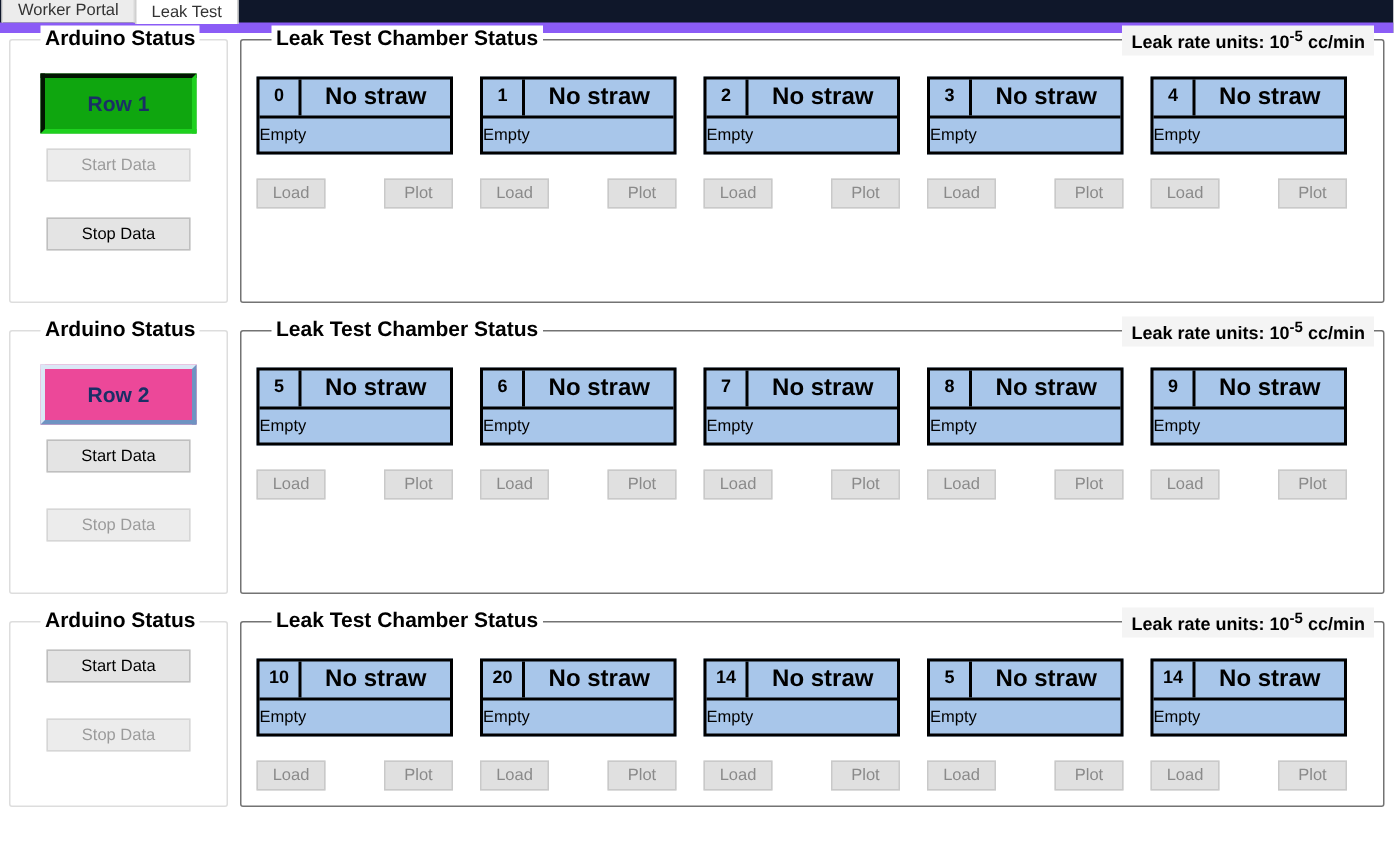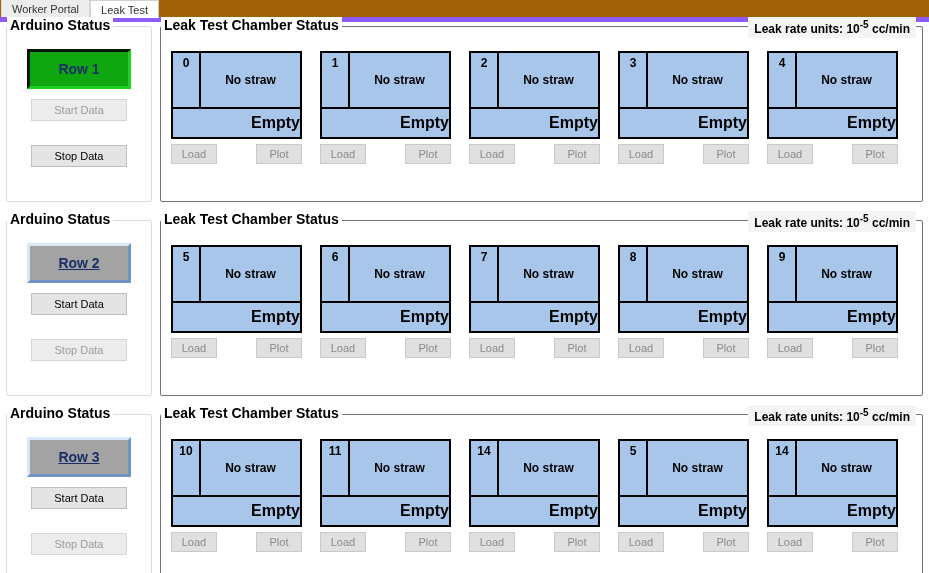--- a/index.html
+++ b/index.html
@@ -9,23 +9,23 @@
     font-family: Verdana, Geneva, sans-serif;
     font-size: 12px;
     background: #fff;
     color: #000;
     width: 929px;
   }
   
   .tabbar {
     display: flex;
     align-items: flex-end;
-    background: #a16207;
+    background: #0f172a;
     height: 22px;
-    border-bottom: 5px solid #8b5cf6;
+    border-bottom: 7px solid #8b5cf6;
     padding-left: 1px;
   }
   .tab {
     padding: 3px 10px 2px 10px;
     font-size: 11px;
     border: 1px solid #d9d9d9;
     border-bottom: none;
     background: #ececec;
     margin-right: 0px;
     color: #333;
@@ -54,21 +54,21 @@
   .ard {
     width: 146px;
     border: 1px solid #ddd;
     border-radius: 2px;
     position: relative;
     padding: 18px 10px 10px 10px;
   }
   .grp-title {
     position: absolute;
     top: -10px;
-    left: 0;
+    left: 20px;
     background: #fff;
     font-weight: bold;
     font-size: 14px;
     padding: 0 3px;
   }
   .rowchip {
     width: 104px;
     height: 40px;
     margin: 4px auto 10px auto;
     display: flex;
@@ -78,23 +78,22 @@
     font-size: 14px;
     color: #1a2f66;
     border: 3px solid;
   }
   .rowchip.active {
     background: #0fa60f;
     border-color: #0a6b0a #1ed11e #1ed11e #0a6b0a;
     border-style: inset;
   }
   .rowchip.idle {
-    background: #a3a3a3;
+    background: #ec4899;
     border-color: #dbe8f6 #6f93c2 #6f93c2 #dbe8f6;
-    text-decoration: underline;
   }
   .btn {
     display: block;
     width: 96px;
     margin: 0 auto 24px auto;
     padding: 4px 0;
     font-size: 11px;
     text-align: center;
     background: #e4e4e4;
     border: 1px solid #bfbfbf;
@@ -146,32 +145,32 @@
     border-right: 2px solid #000;
     text-align: center;
     font-weight: bold;
     font-size: 12px;
     padding: 3px 0;
   }
   .ch-straw {
     flex: 1;
     text-align: center;
     font-weight: bold;
-    font-size: 12px;
-    padding: 20px 0;
+    font-size: 16px;
+    padding: 3px 0;
   }
   .ch-status {
-    text-align: right;
-    font-weight: bold;
+    text-align: left;
+    font-weight: normal;
     padding: 5px 0;
-    font-size: 16px;
+    font-size: 11px;
   }
   .ch-btns {
     display: flex;
-    margin-top: 5px;
+    margin-top: 16px;
     gap: 0;
     align-items: center;
   }
   .ch-gap { flex: 1; }
   .smbtn {
     width: 46px;
     padding: 3px 0;
     font-size: 11px;
     text-align: center;
     background: #e0e0e0;
@@ -353,21 +352,20 @@
               <div class="ch-gap"></div>
               <div class="smbtn">Plot</div>
             </div>
           </div>
         </div>
       </div>
     </div>
     <div class="rowblock">
       <div class="ard">
         <div class="grp-title">Arduino Status</div>
-        <div class="rowchip idle">Row 3</div>
         <div class="btn">Start Data</div>
         <div class="btn disabled">Stop Data</div>
       </div>
       <div class="chambers">
         <div class="grp-title">Leak Test Chamber Status</div>
         <div class="unit-label">Leak rate units: 10<sup>-5</sup> cc/min</div>
         <div class="chamber-row">
           <div class="chamber">
             <div class="ch-box">
               <div class="ch-top">
@@ -378,21 +376,21 @@
             </div>
             <div class="ch-btns">
               <div class="smbtn">Load</div>
               <div class="ch-gap"></div>
               <div class="smbtn">Plot</div>
             </div>
           </div>
           <div class="chamber">
             <div class="ch-box">
               <div class="ch-top">
-                <div class="ch-id">11</div>
+                <div class="ch-id">20</div>
                 <div class="ch-straw">No straw</div>
               </div>
               <div class="ch-status">Empty</div>
             </div>
             <div class="ch-btns">
               <div class="smbtn">Load</div>
               <div class="ch-gap"></div>
               <div class="smbtn">Plot</div>
             </div>
           </div>

